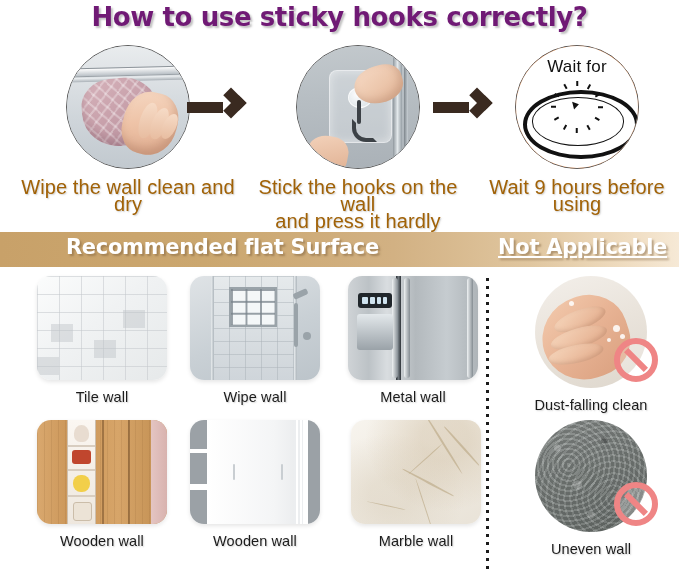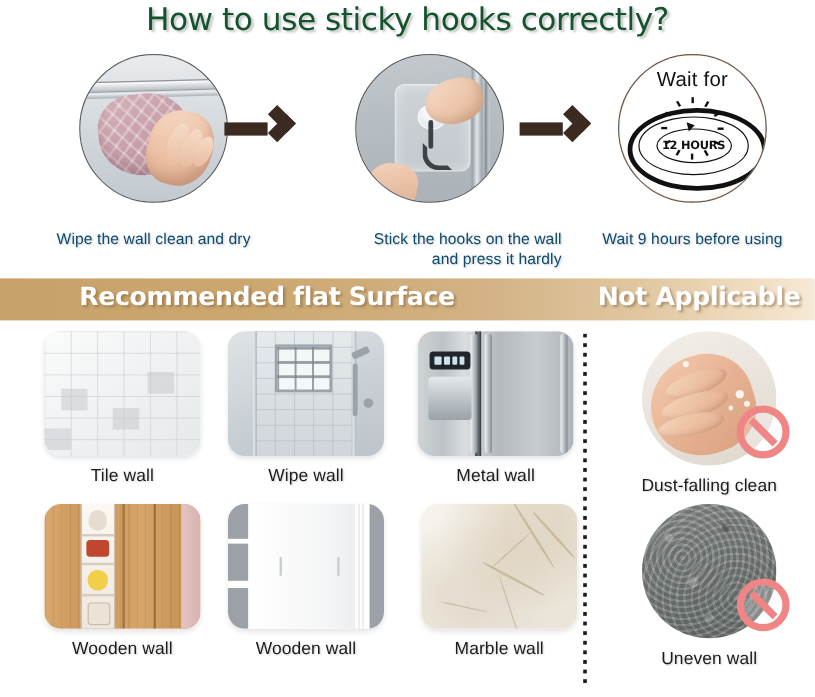--- a/index.html
+++ b/index.html
@@ -16,24 +16,24 @@
     color: #1d1d1d;
   }
 
   
   .title {
     position: absolute;
     left: 0; top: 2px;
     width: 679px;
     text-align: center;
     font-family: "DejaVu Sans", sans-serif;
-    font-weight: normal;
+    font-weight: bold;
     font-size: 26px;
     letter-spacing: -0.4px;
-    color: #14532d;
+    color: #701a75;
     text-shadow: 2px 2px 2px rgba(120,120,120,0.45);
   }
 
   
   .steps {
     position: absolute;
     left: 0; top: 45px;
     width: 679px;
     height: 170px;
   }
@@ -46,24 +46,24 @@
     width: 124px; height: 124px;
     border-radius: 50%;
     margin: 0 auto;
     overflow: hidden;
     position: relative;
     border: 1px solid #5d5d5d;
     box-sizing: border-box;
     background: #cfd4d8;
   }
   .step-caption {
-    margin-top: 21px;
-    font-size: 13px;
+    margin-top: 10px;
+    font-size: 20px;
     line-height: 17px;
-    color: #0c4a6e;
+    color: #a16207;
     letter-spacing: 0.1px;
     text-shadow: 1px 1px 1.5px rgba(160,160,160,0.5);
   }
 
   
   .s1-wall {
     position: absolute; inset: 0;
     background:
       linear-gradient(180deg,#e9ecee 0%,#dfe3e6 22%,#cfd5da 60%,#c2c9cf 100%);
   }
@@ -254,21 +254,21 @@
     top: 3px;
     font-family: "DejaVu Sans", sans-serif;
     font-weight: bold;
     font-size: 21px;
     color: #ffffff;
     letter-spacing: -0.3px;
     text-shadow: 2px 2px 2px rgba(125,95,60,0.5);
     white-space: nowrap;
   }
   .banner-label.left { left: 66px; }
-  .banner-label.right { right: 12px; }
+  .banner-label.right { right: 12px; text-decoration: underline; }
 
   
   .grid { position: absolute; left: 0; top: 276px; width: 679px; }
   .cell { position: absolute; text-align: center; }
   .thumb {
     width: 130px; height: 104px;
     border-radius: 14px;
     overflow: hidden;
     position: relative;
     margin: 0 auto;
@@ -456,21 +456,21 @@
       <div class="s2-wall"></div>
       <div class="s2-edge"></div>
       <div class="s2-edge2"></div>
       <div class="s2-patch"></div>
       <div class="s2-disc"></div>
       <div class="s2-hookwire"></div>
       <div class="s2-hookcurve"></div>
       <div class="s2-thumb"></div>
       <div class="s2-lowerhand"></div>
     </div>
-    <div class="step-caption" style="white-space:pre-line;text-align:right;">Stick the hooks on the wall
+    <div class="step-caption" style="white-space:pre-line;">Stick the hooks on the wall
 and press it hardly</div>
   </div>
 
   <div class="arrow" style="left:433px; top:40px;">
     <div class="shaft"></div>
     <div class="head"></div>
   </div>
 
   <div class="step" style="left:477px; width:200px;">
     <div class="step-circle" style="background:#f97316;">
@@ -483,23 +483,20 @@
       <div class="s3-tick" style="transform:translate(-50%,0) rotate(60deg) translateY(-26px);"></div>
       <div class="s3-tick" style="transform:translate(-50%,0) rotate(90deg) translateY(-26px);"></div>
       <div class="s3-tick" style="transform:translate(-50%,0) rotate(120deg) translateY(-26px);"></div>
       <div class="s3-tick" style="transform:translate(-50%,0) rotate(150deg) translateY(-26px);"></div>
       <div class="s3-tick" style="transform:translate(-50%,0) rotate(180deg) translateY(-26px);"></div>
       <div class="s3-tick" style="transform:translate(-50%,0) rotate(210deg) translateY(-26px);"></div>
       <div class="s3-tick" style="transform:translate(-50%,0) rotate(240deg) translateY(-26px);"></div>
       <div class="s3-tick" style="transform:translate(-50%,0) rotate(270deg) translateY(-26px);"></div>
       <div class="s3-tick" style="transform:translate(-50%,0) rotate(300deg) translateY(-26px);"></div>
       <div class="s3-tick" style="transform:translate(-50%,0) rotate(330deg) translateY(-26px);"></div>
-      <div class="s3-oval">
-        <span class="s3-hours">12 HOURS</span>
-      </div>
       <div class="s3-arrowhead"></div>
     </div>
     <div class="step-caption">Wait 9 hours before using</div>
   </div>
 </div>
 
 <div class="banner">
   <div class="banner-label left">Recommended flat Surface</div>
   <div class="banner-label right">Not Applicable</div>
 </div>

